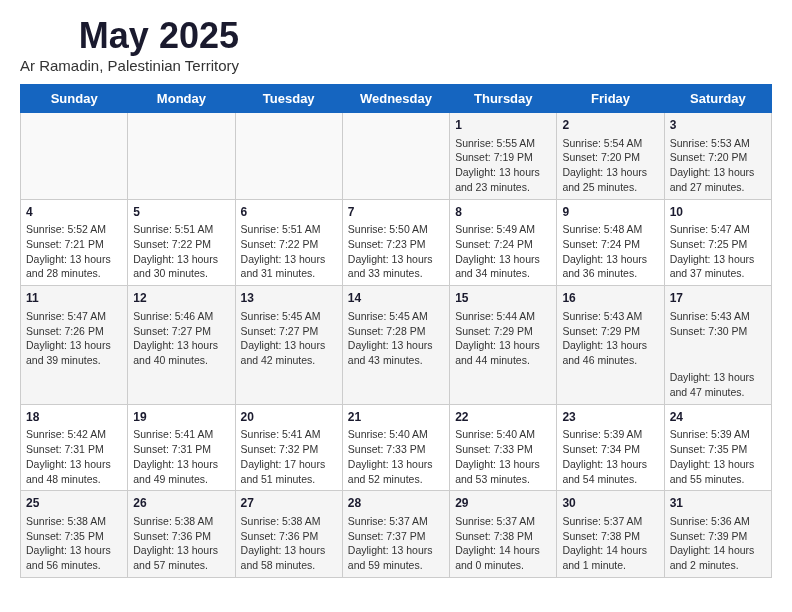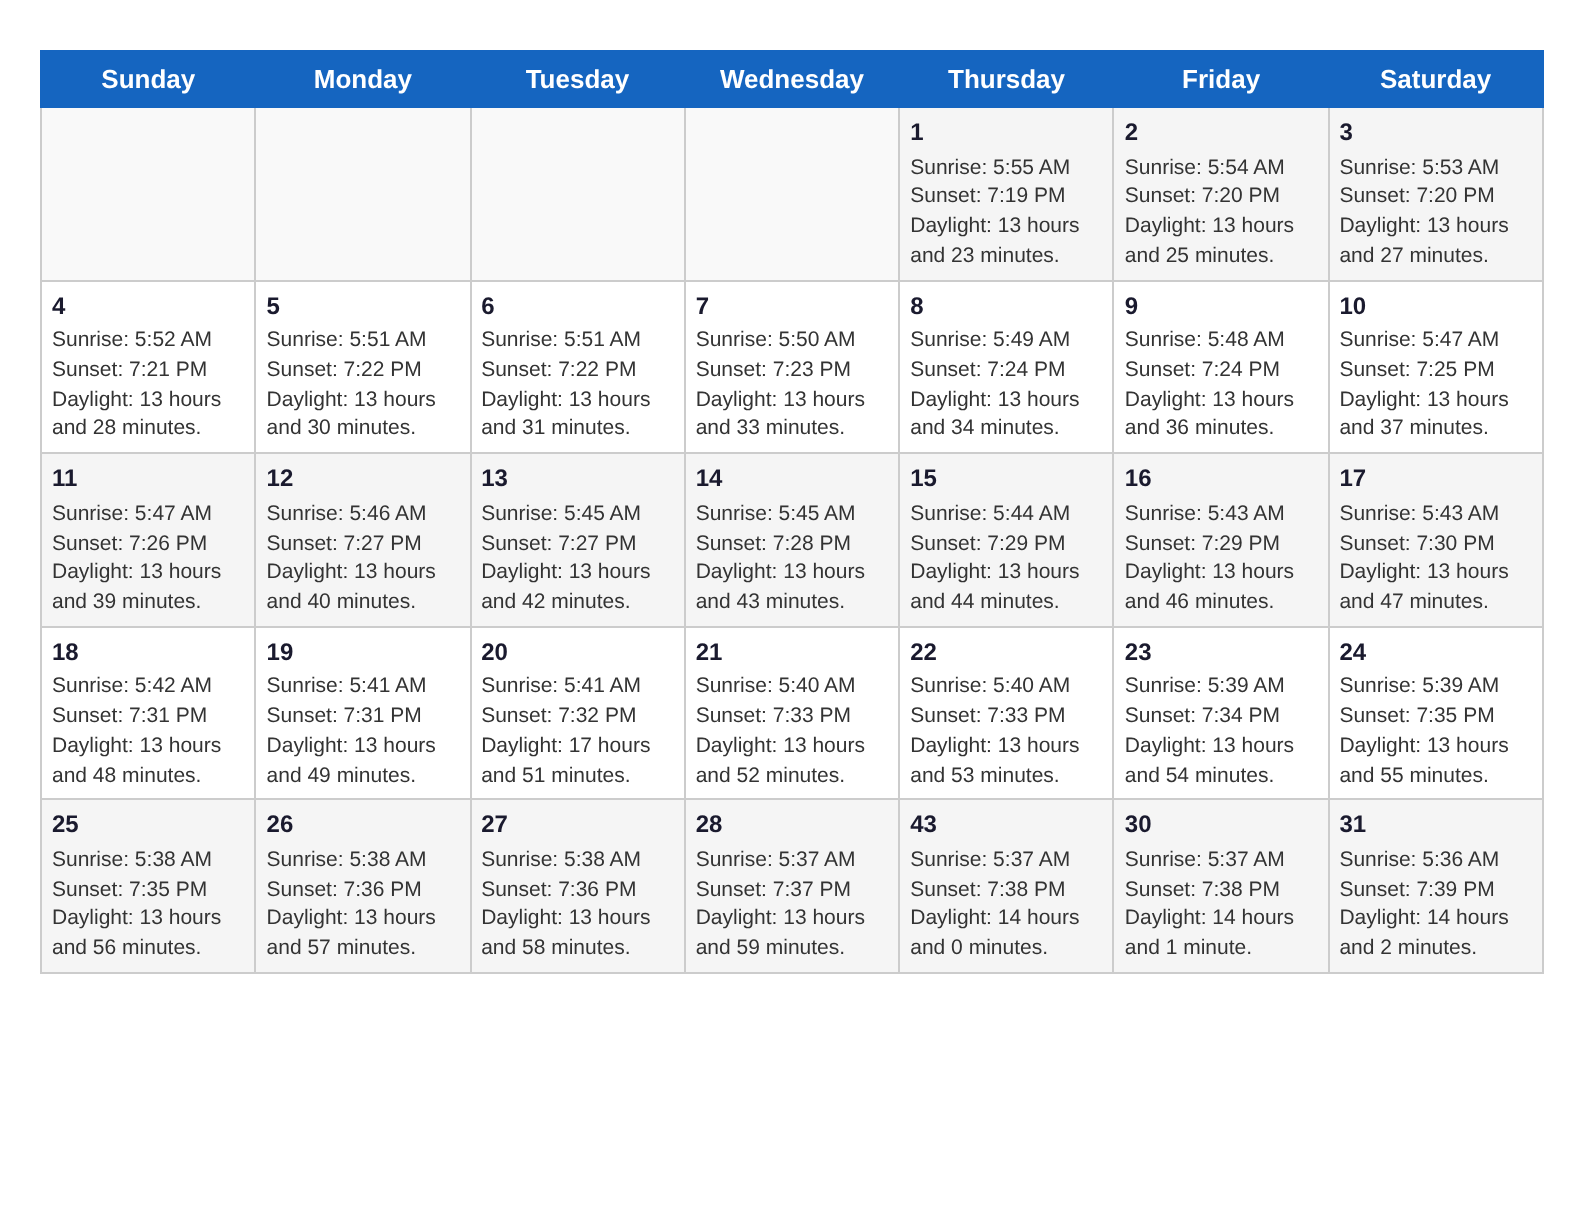--- a/index.html
+++ b/index.html
@@ -95,20 +95,24 @@
       border-top: 10px solid transparent;
       border-bottom: 10px solid transparent;
       border-left: 12px solid #1565c0;
       margin-left: 1px;
     }
   </style>
 </head>
 <body>
 
 <div class="header-section">
+  <div class="title-section">
+    <div class="main-title">May 2025</div>
+    <div class="subtitle">Ar Ramadin, Palestinian Territory</div>
+  </div>
 </div>
 
 <table class="calendar-table">
   <thead>
     <tr>
     <th>Sunday</th>
         <th>Monday</th>
         <th>Tuesday</th>
         <th>Wednesday</th>
         <th>Thursday</th>
@@ -219,21 +223,21 @@
         <td>
           <span class="day-number">16</span>
           <span style="display: block;">Sunrise: 5:43 AM</span>
           <span style="display: block;">Sunset: 7:29 PM</span>
           <span style="display: block;">Daylight: 13 hours and 46 minutes.</span>
         </td>
         <td>
           <span class="day-number">17</span>
           <span style="display: block;">Sunrise: 5:43 AM</span>
           <span style="display: block;">Sunset: 7:30 PM</span>
-          <span style="display: block;">Daylight: 13 hours and 47 minutes.</span>
+          <span style="display: block; margin-top: 32px;">Daylight: 13 hours and 47 minutes.</span>
         </td>
       </tr>
       <tr>
         <td>
           <span class="day-number">18</span>
           <span style="display: block;">Sunrise: 5:42 AM</span>
           <span style="display: block;">Sunset: 7:31 PM</span>
           <span style="display: block;">Daylight: 13 hours and 48 minutes.</span>
         </td>
         <td>
@@ -292,21 +296,21 @@
           <span style="display: block;">Sunset: 7:36 PM</span>
           <span style="display: block;">Daylight: 13 hours and 58 minutes.</span>
         </td>
         <td>
           <span class="day-number">28</span>
           <span style="display: block;">Sunrise: 5:37 AM</span>
           <span style="display: block;">Sunset: 7:37 PM</span>
           <span style="display: block;">Daylight: 13 hours and 59 minutes.</span>
         </td>
         <td>
-          <span class="day-number">43</span>
+          <span class="day-number">29</span>
           <span style="display: block;">Sunrise: 5:37 AM</span>
           <span style="display: block;">Sunset: 7:38 PM</span>
           <span style="display: block;">Daylight: 14 hours and 0 minutes.</span>
         </td>
         <td>
           <span class="day-number">30</span>
           <span style="display: block;">Sunrise: 5:37 AM</span>
           <span style="display: block;">Sunset: 7:38 PM</span>
           <span style="display: block;">Daylight: 14 hours and 1 minute.</span>
         </td>

